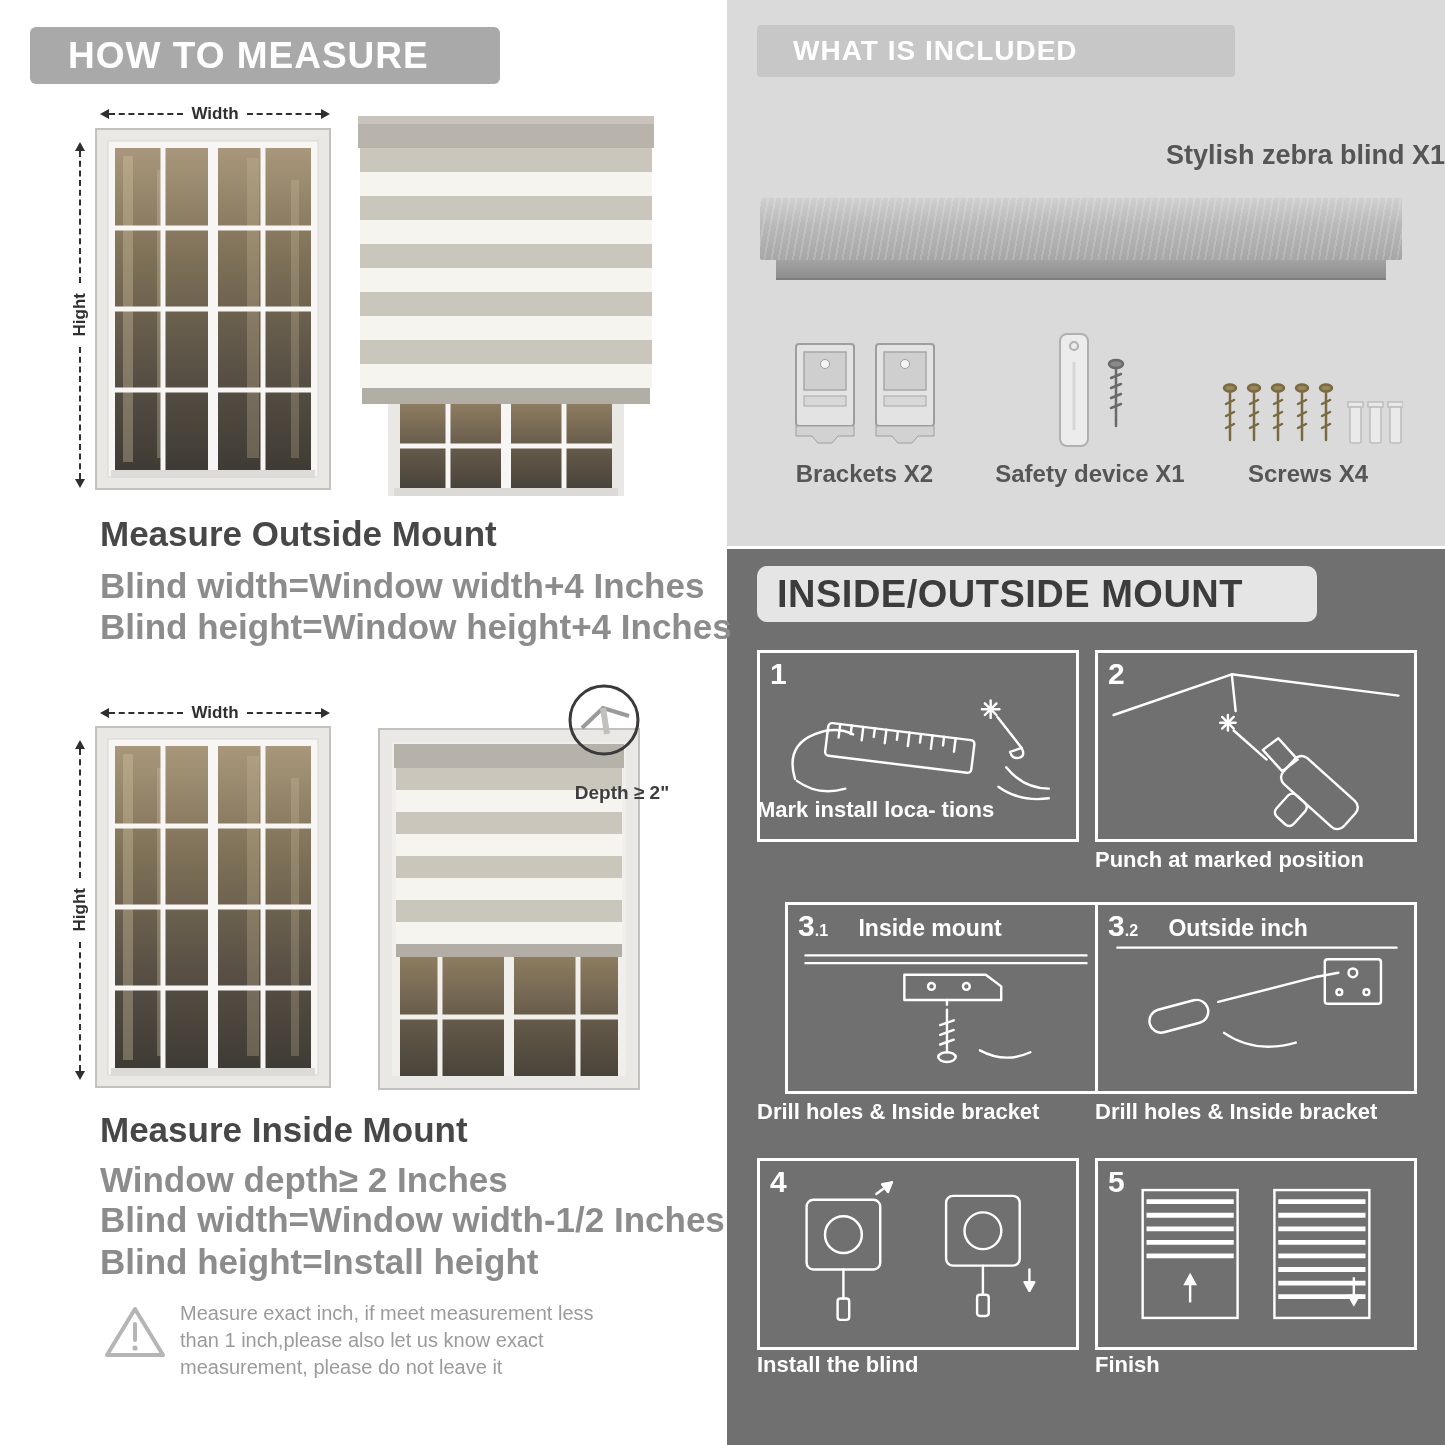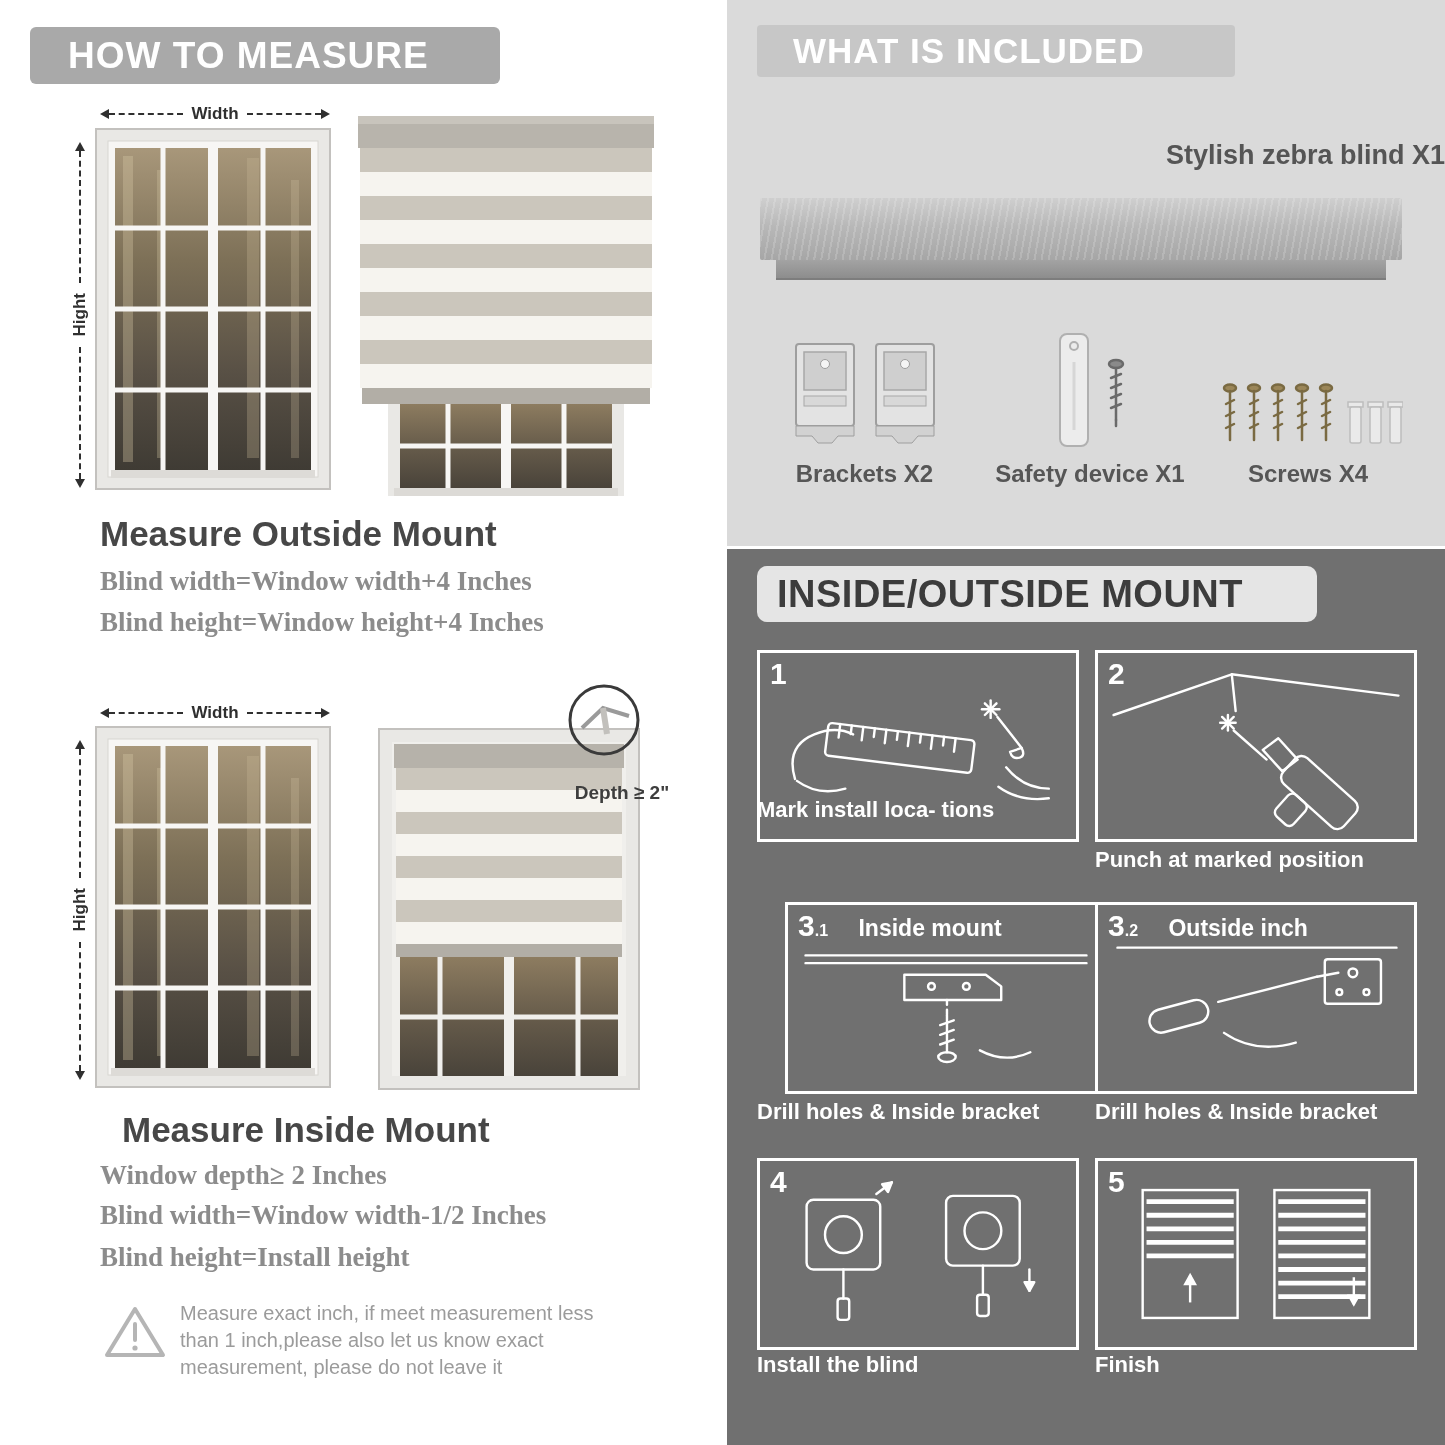--- a/index.html
+++ b/index.html
@@ -8,31 +8,31 @@
 
   
   .sec-included { position:absolute; left:727px; top:0; width:718px; height:546px; background:#dadada; }
   .sec-mount    { position:absolute; left:727px; top:549px; width:718px; height:896px; background:#707070; }
 
   
   .l-header { position:absolute; left:30px; top:27px; width:470px; height:57px; background:#a9a9a9;
               border-radius:6px; color:#ffffff; font-size:37px; font-weight:bold; line-height:57px;
               padding-left:38px; letter-spacing:1px; }
   .rt-header { position:absolute; left:757px; top:25px; width:478px; height:52px; background:#c7c7c7;
-               border-radius:4px; color:#ffffff; font-size:35px; font-weight:bold; line-height:52px;
+               border-radius:4px; color:#ffffff; font-size:28px; font-weight:bold; line-height:52px;
                padding-left:36px; letter-spacing:1px; }
   .rb-header { position:absolute; left:757px; top:566px; width:560px; height:56px; background:#e5e5e5;
                border-radius:10px; color:#3c3c3c; font-size:38px; font-weight:bold; line-height:56px;
                padding-left:20px; letter-spacing:.5px; }
 
   
   .h-title { position:absolute; left:100px; font-size:35px; font-weight:bold; color:#474747; }
-  .h-line  { position:absolute; left:100px; font-size:27px; font-weight:bold; color:#8c8c8c;font-family:Liberation Serif, serif; }
+  .h-line  { position:absolute; left:100px; font-size:35px; font-weight:bold; color:#8c8c8c; }
   .t-outside { top:514px; } .s-out1 { top:566px; } .s-out2 { top:607px; }
-  .t-inside  { top:1110px;margin-left:22px; } .s-in1 { top:1160px; } .s-in2 { top:1200px; } .s-in3 { top:1242px; }
+  .t-inside  { top:1110px; } .s-in1 { top:1160px; } .s-in2 { top:1200px; } .s-in3 { top:1242px; }
   .warn-text { position:absolute; left:180px; top:1300px; width:450px; font-size:20px; line-height:27px;
                color:#9b9b9b; }
   .depth-label { position:absolute; left:552px; top:782px; width:140px; text-align:center;
                  font-size:19px; font-weight:bold; color:#3e3e3e; }
 
   
   .dim-horiz { position:absolute; display:flex; align-items:center; height:20px; }
   .ah { width:0; height:0; border-top:5px solid transparent; border-bottom:5px solid transparent; }
   .ah.left  { border-right:9px solid #2f2f2f; }
   .ah.right { border-left:9px solid #2f2f2f; }

